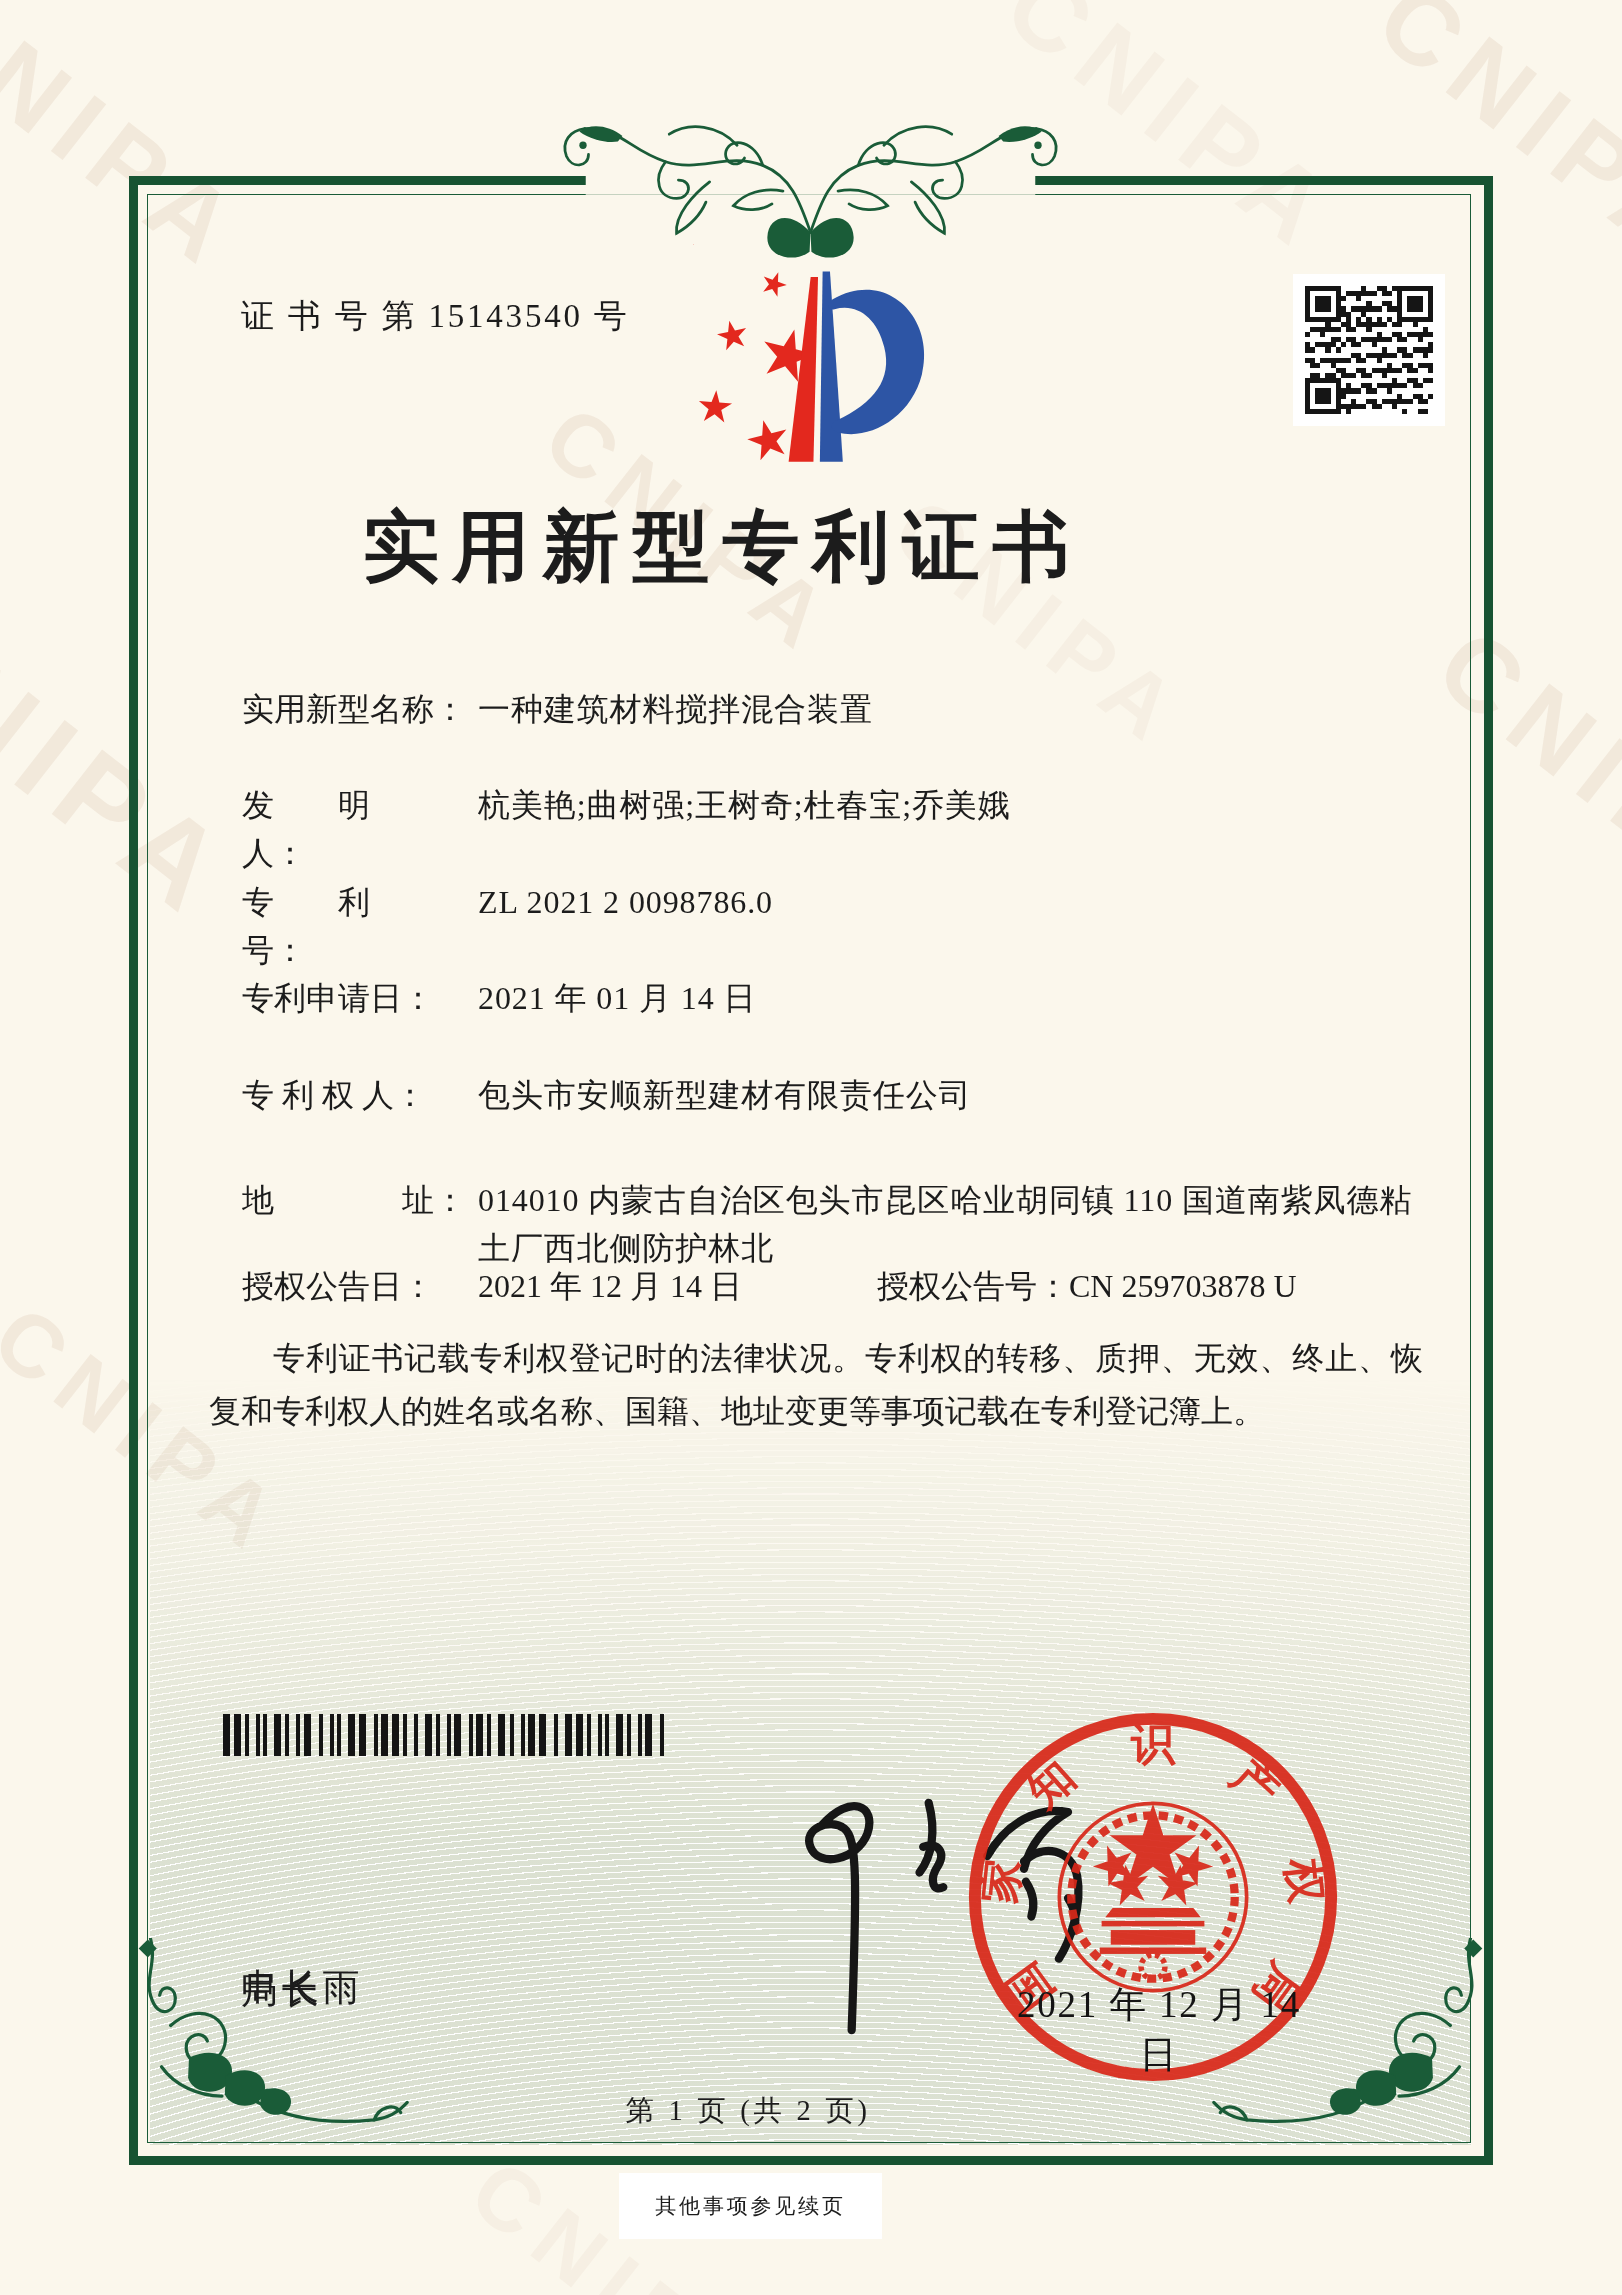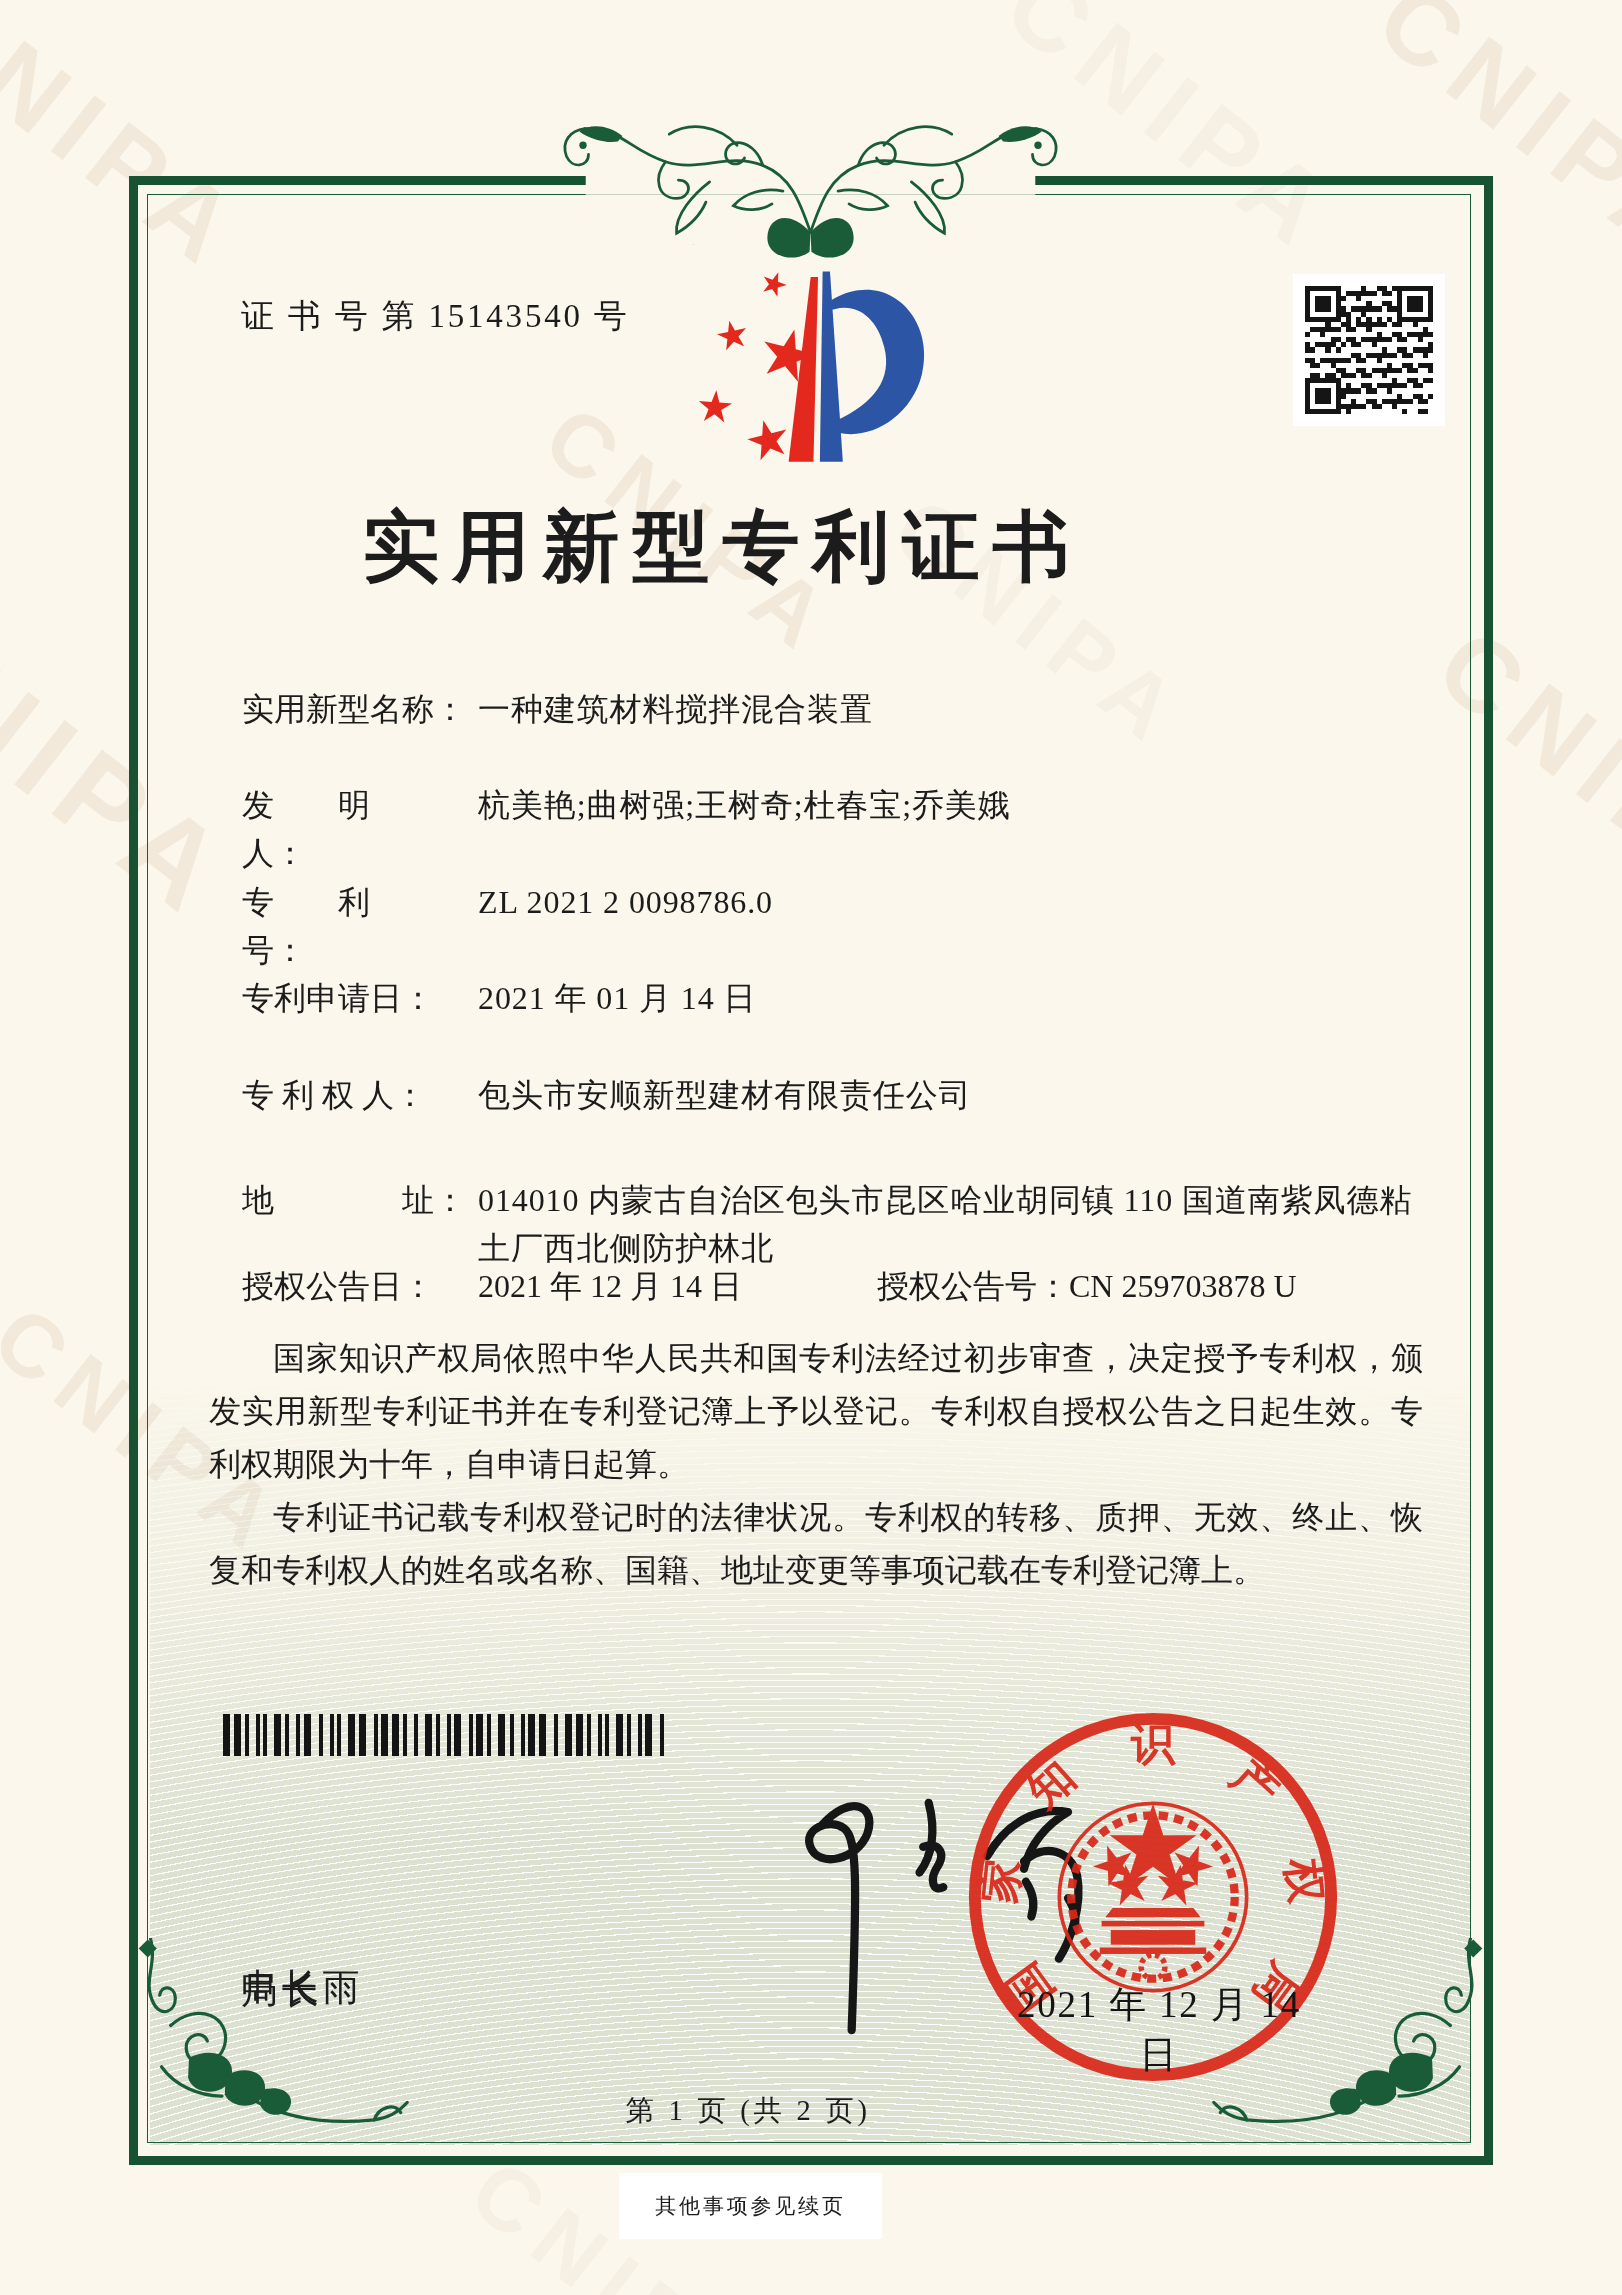--- a/index.html
+++ b/index.html
@@ -820,21 +820,20 @@
   <div class="row" style="top:1167px;margin-top:9px;">
     <span class="label">地　　　　址：</span><span class="value">014010 内蒙古自治区包头市昆区哈业胡同镇 110 国道南紫凤德粘土厂西北侧防护林北</span>
   </div>
 
   <div class="grant-row">
     <span class="label" style="display:inline-block;width:236px;">授权公告日：</span><span>2021 年 12 月 14 日</span>
     <span class="g2"><span>授权公告号：</span><span>CN 259703878 U</span></span>
   </div>
 
   <div class="body-text">
-    <p>国家知识产权局依照中华人民共和国专利法经过初步审查，决定授予专利权，颁发实用新型专利证书并在专利登记簿上予以登记。专利权自授权公告之日起生效。专利权期限为十年，自申请日起算。</p>
     <p>专利证书记载专利权登记时的法律状况。专利权的转移、质押、无效、终止、恢复和专利权人的姓名或名称、国籍、地址变更等事项记载在专利登记簿上。</p>
   </div>
 
   <div class="barcode">
       <i style="left: 0px; width: 7.3px;"></i>
       <i style="left: 11px; width: 7.3px;"></i>
       <i style="left: 22px; width: 3.7px;"></i>
       <i style="left: 33px; width: 3.7px;"></i>
       <i style="left: 40px; width: 3.7px;"></i>
       <i style="left: 51px; width: 7.3px;"></i>

